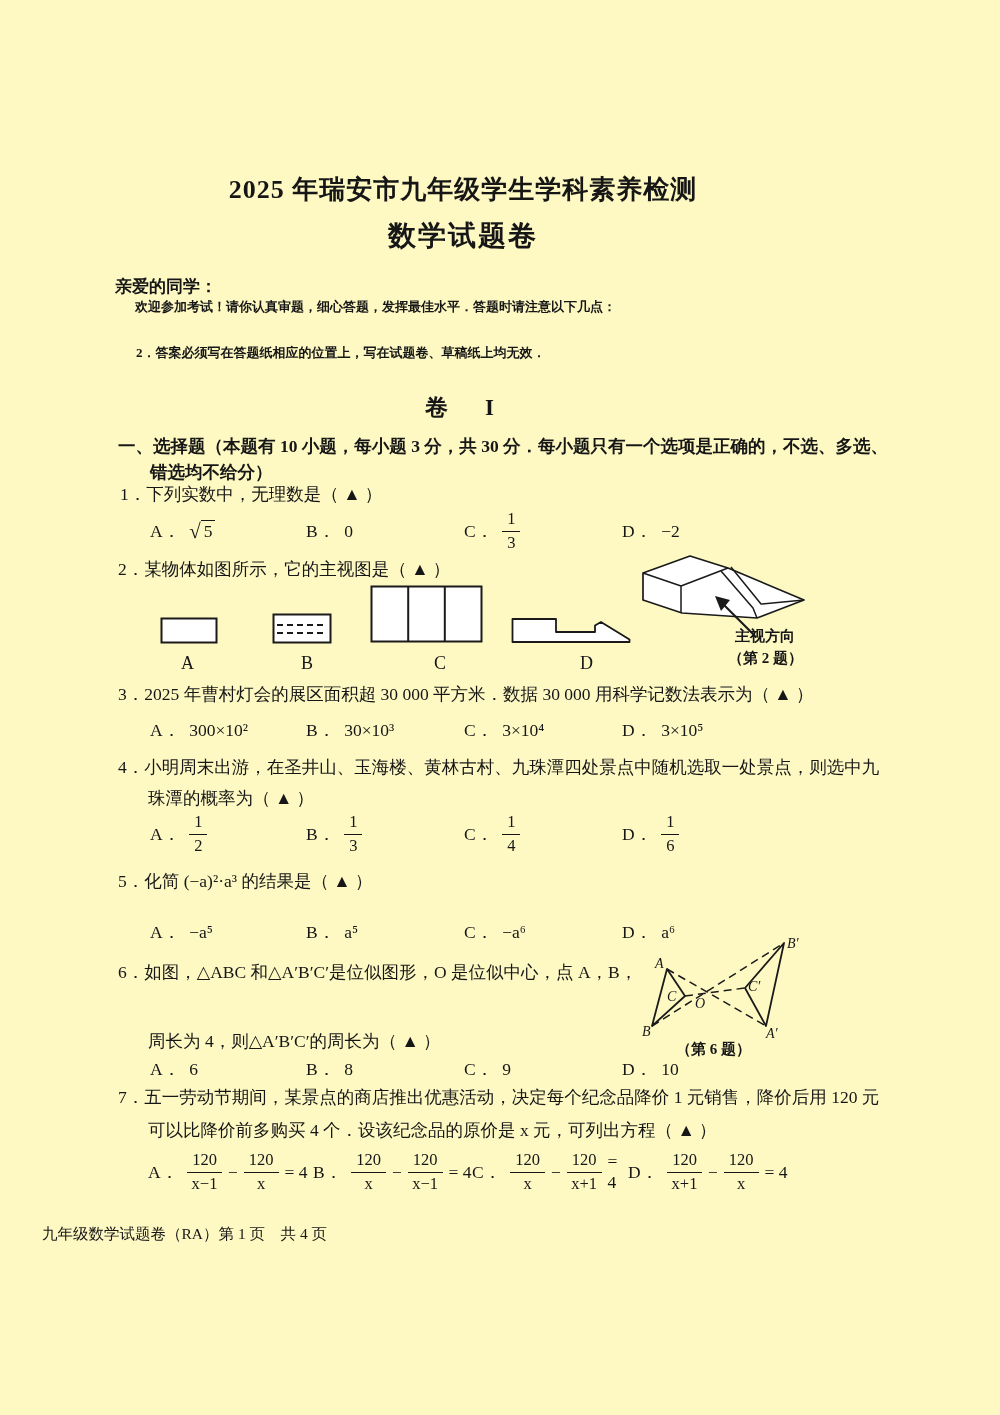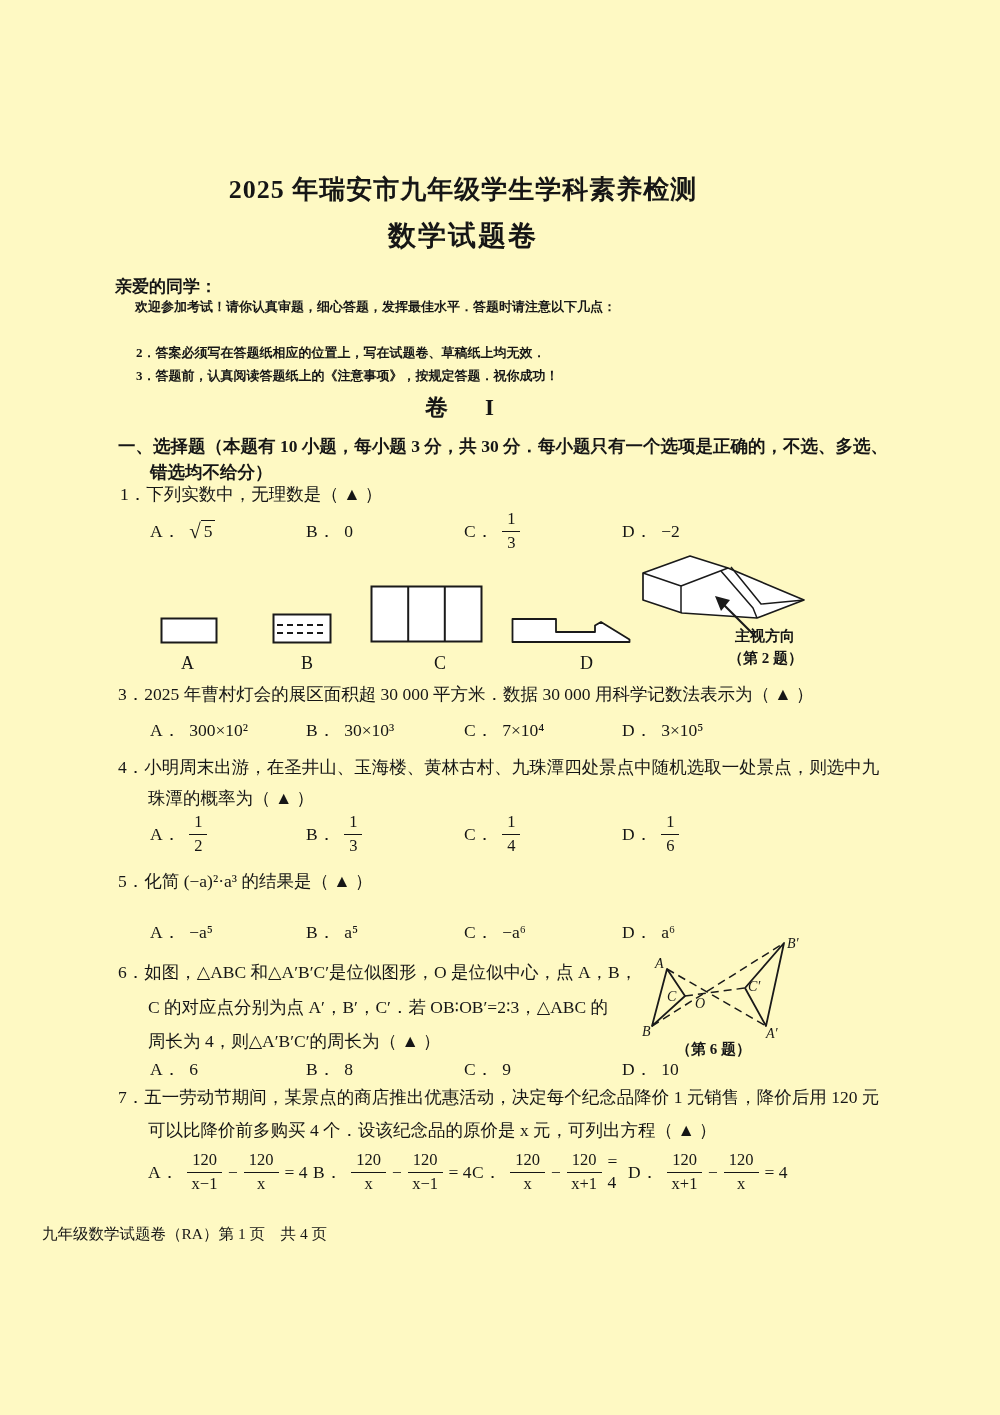--- a/index.html
+++ b/index.html
@@ -42,21 +42,20 @@
 <body>
 
 <div class="page">
 
   <div class="t ctr b title" style="top:174px">2025 年瑞安市九年级学生学科素养检测</div>
   <div class="t ctr b subtitle" style="top:218px">数学试题卷</div>
 
   <div class="t b" style="left:115px;top:276px;font-size:17px">亲爱的同学：</div>
   <div class="t notice w600" style="left:135px;top:299px">欢迎参加考试！请你认真审题，细心答题，发挥最佳水平．答题时请注意以下几点：</div>
   <div class="t notice w600" style="left:136px;top:345px">2．答案必须写在答题纸相应的位置上，写在试题卷、草稿纸上均无效．</div>
-  <div class="t notice w600" style="left:136px;top:368px">3．答题前，认真阅读答题纸上的《注意事项》，按规定答题．祝你成功！</div>
 
   <div class="t ctr b vol" style="top:394px">卷　I</div>
 
   <div class="t b" style="left:118px;top:436px">一、选择题（本题有 10 小题，每小题 3 分，共 30 分．每小题只有一个选项是正确的，不选、多选、</div>
   <div class="t b" style="left:150px;top:462px">错选均不给分）</div>
 
   <div class="t" style="left:120px;top:484px">1．下列实数中，无理数是（ ▲ ）</div>
   <div class="optrow" style="top:508px;height:46px">
     <span class="opt ow1">
       <span class="lbl">A．</span>
@@ -75,20 +74,21 @@
           <span class="fn">1</span>
           <span class="fd">3</span>
         </span>
     </span>
     <span class="opt">
       <span class="lbl">D．</span>
       <span>−2</span>
     </span>
   </div>
 
+  <div class="t" style="left:118px;top:559px">2．某物体如图所示，它的主视图是（ ▲ ）</div>
 
   <svg class="shape" style="left:160px;top:617px" width="58" height="27" viewBox="0 0 58 27">
     <rect x="1.5" y="1.5" width="55" height="24" fill="#fff" stroke="#1a1a1a" stroke-width="2"></rect>
   </svg>
   <svg class="shape" style="left:272px;top:613px" width="60" height="31" viewBox="0 0 60 31">
     <rect x="1.5" y="1.5" width="57" height="28" fill="#fff" stroke="#1a1a1a" stroke-width="2"></rect>
     <line x1="5" y1="12" x2="55" y2="12" stroke="#1a1a1a" stroke-width="2" stroke-dasharray="6 4"></line>
     <line x1="5" y1="20" x2="55" y2="20" stroke="#1a1a1a" stroke-width="2" stroke-dasharray="6 4"></line>
   </svg>
   <svg class="shape" style="left:370px;top:585px" width="113" height="58" viewBox="0 0 113 58">
@@ -123,21 +123,21 @@
     <span class="opt ow1">
         <span class="lbl">A．</span>
         <span>300×10²</span>
       </span>
     <span class="opt ow2">
         <span class="lbl">B．</span>
         <span>30×10³</span>
       </span>
     <span class="opt ow3">
         <span class="lbl">C．</span>
-        <span>7×10⁴</span>
+        <span>3×10⁴</span>
       </span>
     <span class="opt">
         <span class="lbl">D．</span>
         <span>3×10⁵</span>
       </span>
   </div>
 
   <div class="t" style="left:118px;top:757px">4．小明周末出游，在圣井山、玉海楼、黄林古村、九珠潭四处景点中随机选取一处景点，则选中九</div>
   <div class="t" style="left:148px;top:788px">珠潭的概率为（ ▲ ）</div>
   <div class="optrow" style="top:810px;height:48px">
@@ -185,21 +185,20 @@
         <span class="lbl">C．</span>
         <span>−a⁶</span>
       </span>
     <span class="opt">
         <span class="lbl">D．</span>
         <span>a⁶</span>
       </span>
   </div>
 
   <div class="t" style="left:118px;top:962px">6．如图，△ABC 和△A′B′C′是位似图形，O 是位似中心，点 A，B，</div>
-  <div class="t" style="left:148px;top:997px">C 的对应点分别为点 A′，B′，C′．若 OB∶OB′=2∶3，△ABC 的</div>
   <div class="t" style="left:148px;top:1031px">周长为 4，则△A′B′C′的周长为（ ▲ ）</div>
 
   <svg class="shape" style="left:640px;top:925px" width="175" height="140" viewBox="0 0 175 140">
     <g stroke="#1a1a1a" stroke-width="1.5" stroke-dasharray="8 5">
       <line x1="27" y1="44" x2="126" y2="101"></line>
       <line x1="12" y1="101" x2="144" y2="18"></line>
       <line x1="45" y1="71" x2="105" y2="63"></line>
     </g>
     <polygon points="27,44 12,101 45,71" fill="none" stroke="#1a1a1a" stroke-width="1.8" stroke-linejoin="round"></polygon>
     <polygon points="144,18 105,63 126,101" fill="none" stroke="#1a1a1a" stroke-width="1.8" stroke-linejoin="round"></polygon>

